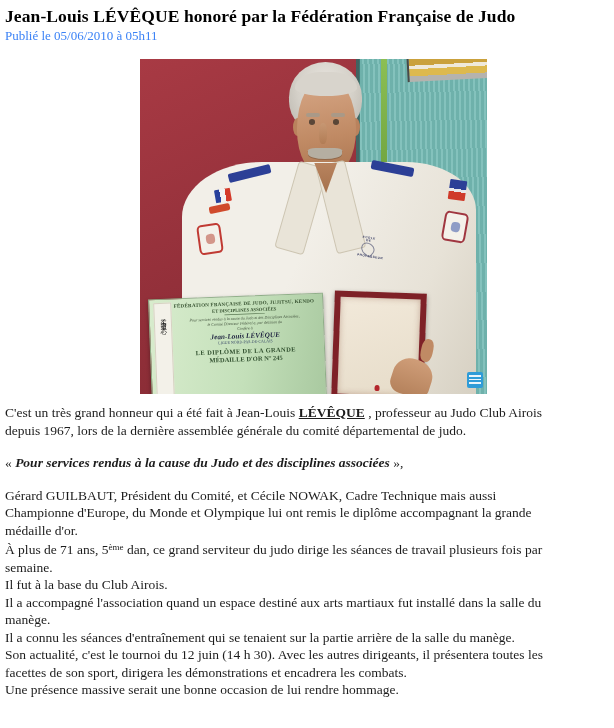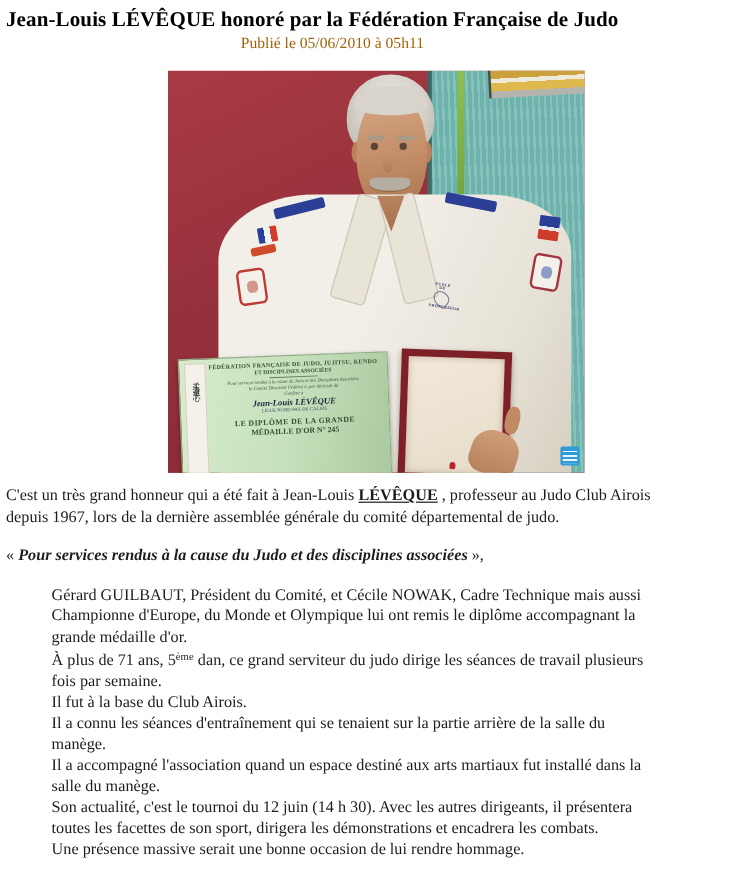--- a/index.html
+++ b/index.html
@@ -6,21 +6,21 @@
   html,body { background:#ffffff; }
   body {
     width:614px; height:728px; overflow:hidden;
     font-family:"Liberation Serif","DejaVu Serif",serif;
     color:#1c1c1c;
   }
   .page { width:554px; padding:6px 5px 0 5px; }
 
   
   .title { font-size:17.5px; font-weight:bold; color:#000; line-height:20px; letter-spacing:.1px; }
-  .published { font-size:13px; color:#a16207; margin-top:2px;text-align:center; }
+  .published { font-size:13px; color:#3b82f6; margin-top:2px; }
 
   
   .photo { position:relative; width:347px; height:335px; margin:15px 0 0 135px; overflow:hidden; background:#93303a; }
   .photo * { position:absolute; }
 
   .p-red   { left:0; top:0; width:63%; height:100%;
              background:linear-gradient(155deg,#a83a44 0%,#93303a 55%,#842a33 100%); }
   .p-teal  { left:63%; top:0; right:0; height:100%; background-color:#76bbb5;
              background-image:repeating-linear-gradient(88deg, rgba(255,255,255,.10) 0 2px, rgba(20,60,55,.08) 2px 5px); }
   .p-curtain-edge { left:62.2%; top:0; width:1.2%; height:100%;
@@ -115,21 +115,21 @@
              background:#c08a64; border-radius:40%; }
 
   
   .p-mark { right:1.2%; bottom:1.8%; width:16px; height:16px; background:#2f9cd8; border-radius:2px; }
   .p-mark-lines { left:2px; top:2px; right:2px; bottom:2px;
              background:repeating-linear-gradient(0deg, transparent 0 2px, #ffffff 2px 3.5px); opacity:.9; }
 
   
   .body-text { padding:10px 4px 0 0; font-size:13.5px; line-height:17.5px; color:#1c1c1c; }
   .para { margin:0 0 15px 0; }
-  .para:last-child { margin-bottom:0;margin-left:38px; }
+  .para:last-child { margin-bottom:0; }
   .para b { font-weight:bold;text-decoration:underline; }
   .quote .q-body { font-weight:bold; font-style:italic; }
   .line { display:block; }
   sup.ord { font-size:9px; vertical-align:4px; }
 </style>
 </head>
 <body>
 
 <div class="page">
 
@@ -210,20 +210,20 @@
   <div class="body-text">
 
     <p class="para"><span>C'est un très grand honneur qui a été fait à Jean-Louis </span><b>LÉVÊQUE</b><span> , professeur au Judo Club Airois depuis 1967, lors de la dernière assemblée générale du comité départemental de judo.</span></p>
 
     <p class="para quote"><span class="qmark">« </span><span class="q-body">Pour services rendus à la cause du Judo et des disciplines associées</span><span class="qmark"> »,</span></p>
 
     <p class="para">
       <span class="line">Gérard GUILBAUT, Président du Comité, et Cécile NOWAK, Cadre Technique mais aussi Championne d'Europe, du Monde et Olympique lui ont remis le diplôme accompagnant la grande médaille d'or.</span>
       <span class="line"><span>À plus de 71 ans, 5</span><sup class="ord">ème</sup><span> dan, ce grand serviteur du judo dirige les séances de travail plusieurs fois par semaine.</span></span>
       <span class="line">Il fut à la base du Club Airois.</span>
+      <span class="line">Il a accompagné l'association quand un espace destiné aux arts martiaux fut installé dans la salle du manège.</span>
       <span class="line">Il a connu les séances d'entraînement qui se tenaient sur la partie arrière de la salle du manège.</span>
-      <span class="line">Il a accompagné l'association quand un espace destiné aux arts martiaux fut installé dans la salle du manège.</span>
       <span class="line">Son actualité, c'est le tournoi du 12 juin (14 h 30). Avec les autres dirigeants, il présentera toutes les facettes de son sport, dirigera les démonstrations et encadrera les combats.</span>
       <span class="line">Une présence massive serait une bonne occasion de lui rendre hommage.</span>
     </p>
 
   </div>
 </div>
 
 </body></html>

